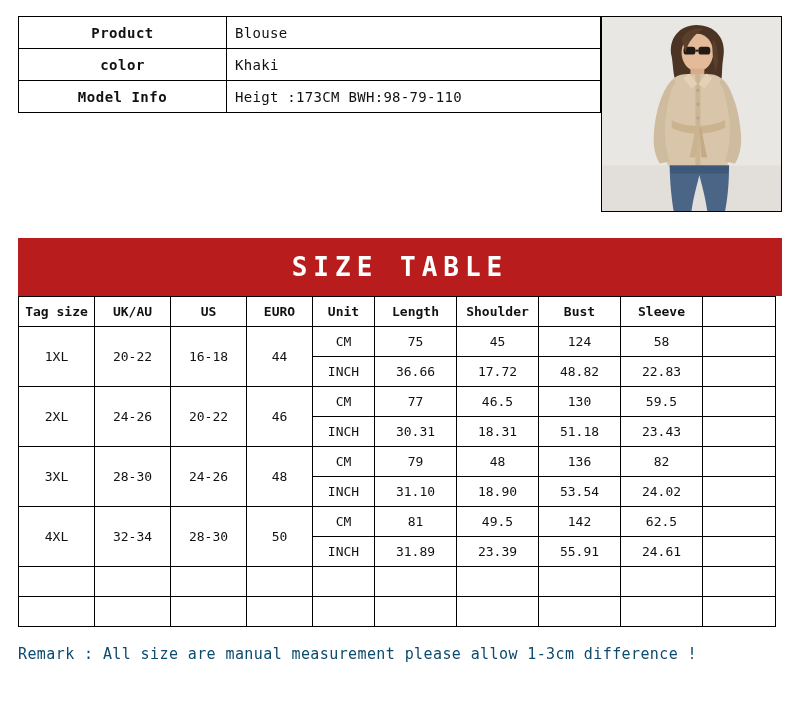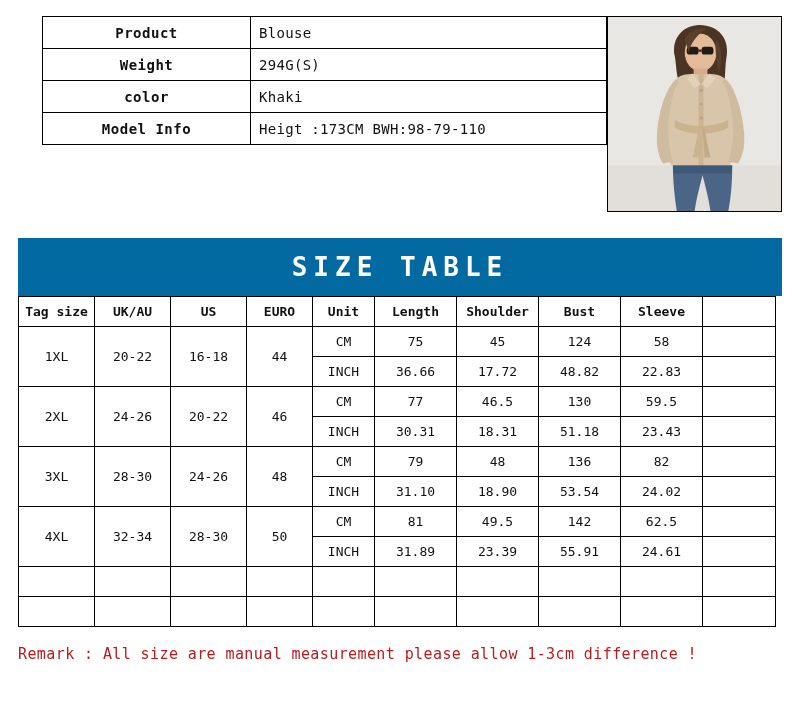--- a/index.html
+++ b/index.html
@@ -26,21 +26,20 @@
   .top-section {
     display: flex;
     align-items: flex-start;
     gap: 0;
     height: 200px;
   }
   table.info {
     border-collapse: collapse;
     width: 593px;
     table-layout: fixed;
-    margin-left: 24px;
   }
   table.info td {
     border: 1px solid #000000;
     height: 32px;
     font-size: 14px;
     padding: 0 8px;
     box-sizing: border-box;
   }
   table.info td.label {
     width: 208px;
@@ -61,21 +60,21 @@
     position: relative;
     overflow: hidden;
     background: #e9e7e3;
   }
   .photo-svg { display: block; width: 100%; height: 100%; }
 
   
   .size-title {
     margin-top: 22px;
     height: 58px;
-    background: #0369a1;
+    background: #b91c1c;
     color: #ffffff;
     display: flex;
     align-items: center;
     justify-content: center;
     font-size: 26px;
     letter-spacing: 6px;
     font-weight: bold;
   }
   table.size {
     border-collapse: collapse;
@@ -110,38 +109,34 @@
   .col-euro { width: 66px; }
   .col-unit { width: 62px; }
   .col-m { width: 82px; }
   .col-last { width: 73px; }
   .empty-row td { height: 29px; }
 
   .remark {
     margin-top: 18px;
     font-size: 15px;
     letter-spacing: 0.4px;
-    color: #b91c1c;
+    color: #0c4a6e;
   }
 </style>
 </head>
 <body>
 
 <div class="page">
 
   <div class="top-section">
     <table class="info">
       <tbody>
         <tr>
           <td class="label">Product</td>
           <td class="value">Blouse</td>
-        </tr>
-        <tr>
-          <td class="label">Weight</td>
-          <td class="value">294G(S)</td>
         </tr>
         <tr>
           <td class="label">color</td>
           <td class="value">Khaki</td>
         </tr>
         <tr>
           <td class="label">Model Info</td>
           <td class="value">Heigt :173CM BWH:98-79-110</td>
         </tr>
       </tbody>

